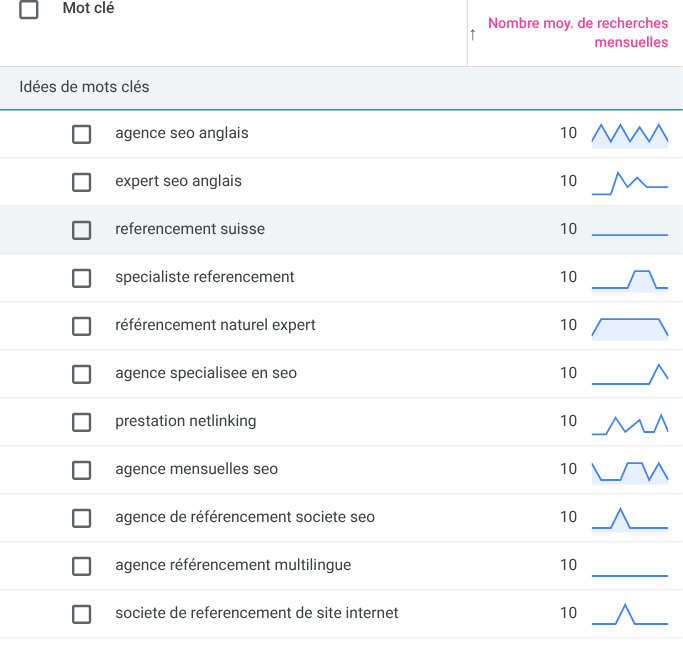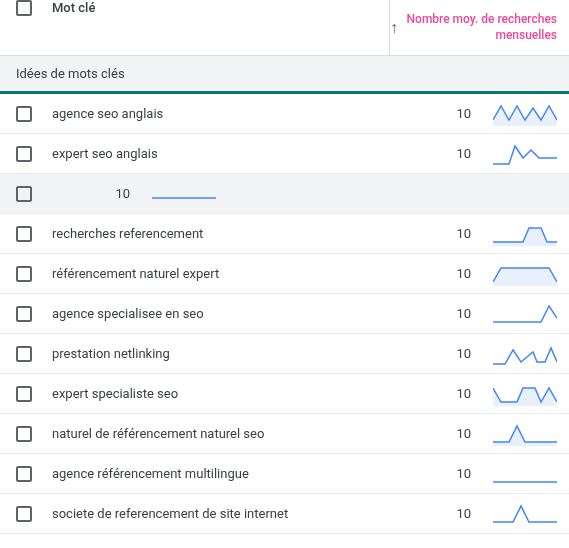--- a/index.html
+++ b/index.html
@@ -4,26 +4,26 @@
 <style>
   * { box-sizing: border-box; margin: 0; padding: 0; }
   body { font-family: Roboto, Arial, sans-serif; font-size: 13px; color: #3c4043; background: #fff; width: 569px; }
   .header-row { display: flex; align-items: flex-start; height: 56px; border-bottom: 1px solid #dadce0; }
   .checkbox-cell { width: 48px; display: flex; justify-content: center; align-items: center; }
   .checkbox { width: 16px; height: 16px; border: 2px solid #5f6368; border-radius: 2px; cursor: pointer; }
   .keyword-header { flex: 1; font-weight: 500; color: #3c4043; padding-left: 4px; }
   .searches-header { width: 180px; display: flex; align-items: center; justify-content: flex-end; padding-right: 12px; border-left: 1px solid #dadce0; height: 100%; }
   .arrow-up { margin-right: 8px; color: #5f6368; font-size: 16px; }
   .searches-label { text-align: right; font-weight: 500; color: #ec4899; line-height: 1.3; font-size: 12px; }
-  .group-header { background: #f1f3f4; padding: 10px 16px; font-size: 13px; color: #3c4043; border-bottom: 3px solid #0f766e; }
-  .data-row { display: flex; align-items: center; height: 40px; border-bottom: 1px solid #e8eaed; }
+  .group-header { background: #f1f3f4; padding: 10px 16px; font-size: 13px; color: #3c4043; border-bottom: 1px solid #0f766e; }
+  .data-row { display: flex; align-items: center; height: 40px; border-bottom: 1px solid #e8eaed; padding-left: 44px; }
   .data-row.highlight { background: #f1f3f4; }
   .keyword-cell { flex: 1; padding-left: 4px; color: #3c4043; font-size: 13px; overflow: hidden; text-overflow: ellipsis; white-space: nowrap; }
   .value-cell { width: 180px; display: flex; align-items: center; justify-content: flex-end; padding-right: 12px; height: 100%; }
-  .value-num { color: #3c4043; font-size: 13px; margin-right: 22px; }
+  .value-num { color: #3c4043; font-size: 13px; margin-right: 12px; }
   .sparkline { width: 64px; height: 24px; }
   .sparkline polyline { fill: none; stroke: #4285f4; stroke-width: 1.5; }
   .sparkline polygon { fill: #e8f0fe; stroke: none; }
 </style>
 </head>
 <body>
 
 <div class="header-row">
   <div class="checkbox-cell">
     <div class="checkbox"></div>
@@ -60,32 +60,33 @@
         <span class="value-num">10</span>
         <svg class="sparkline" viewBox="0 0 64 24">
           <polyline points="0,22 16,22 22,4 30,16 38,8 46,16 56,16 64,16"></polyline>
         </svg>
       </div>
     </div>
     <div class="data-row highlight">
       <div class="checkbox-cell">
         <div class="checkbox"></div>
       </div>
+      <div class="keyword-cell">referencement suisse</div>
       <div class="value-cell">
         <span class="value-num">10</span>
         <svg class="sparkline" viewBox="0 0 64 24">
           <polyline points="0,16 64,16"></polyline>
         </svg>
       </div>
     </div>
     <div class="data-row">
       <div class="checkbox-cell">
         <div class="checkbox"></div>
       </div>
-      <div class="keyword-cell">recherches referencement</div>
+      <div class="keyword-cell">specialiste referencement</div>
       <div class="value-cell">
         <span class="value-num">10</span>
         <svg class="sparkline" viewBox="0 0 64 24">
           <polygon points="0,24 0,20 30,20 36,6 48,6 54,20 64,20 64,24"></polygon>
           <polyline points="0,20 30,20 36,6 48,6 54,20 64,20"></polyline>
         </svg>
       </div>
     </div>
     <div class="data-row">
       <div class="checkbox-cell">
@@ -121,34 +122,34 @@
         <span class="value-num">10</span>
         <svg class="sparkline" viewBox="0 0 64 24">
           <polyline points="0,22 12,22 20,8 28,20 40,10 44,20 52,20 58,6 64,20"></polyline>
         </svg>
       </div>
     </div>
     <div class="data-row">
       <div class="checkbox-cell">
         <div class="checkbox"></div>
       </div>
-      <div class="keyword-cell">expert specialiste seo</div>
+      <div class="keyword-cell">agence mensuelles seo</div>
       <div class="value-cell">
         <span class="value-num">10</span>
         <svg class="sparkline" viewBox="0 0 64 24">
           <polygon points="0,24 0,6 8,20 24,20 30,6 42,6 48,20 56,6 64,20 64,24"></polygon>
           <polyline points="0,6 8,20 24,20 30,6 42,6 48,20 56,6 64,20"></polyline>
         </svg>
       </div>
     </div>
     <div class="data-row">
       <div class="checkbox-cell">
         <div class="checkbox"></div>
       </div>
-      <div class="keyword-cell">naturel de référencement naturel seo</div>
+      <div class="keyword-cell">agence de référencement societe seo</div>
       <div class="value-cell">
         <span class="value-num">10</span>
         <svg class="sparkline" viewBox="0 0 64 24">
           <polygon points="0,24 0,20 16,20 24,4 32,20 64,20 64,24"></polygon>
           <polyline points="0,20 16,20 24,4 32,20 64,20"></polyline>
         </svg>
       </div>
     </div>
     <div class="data-row">
       <div class="checkbox-cell">

